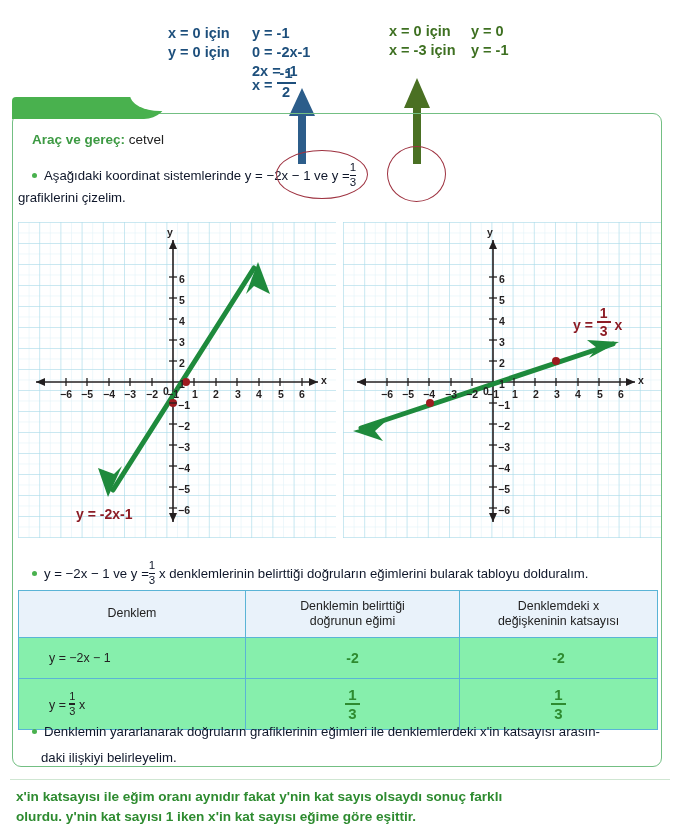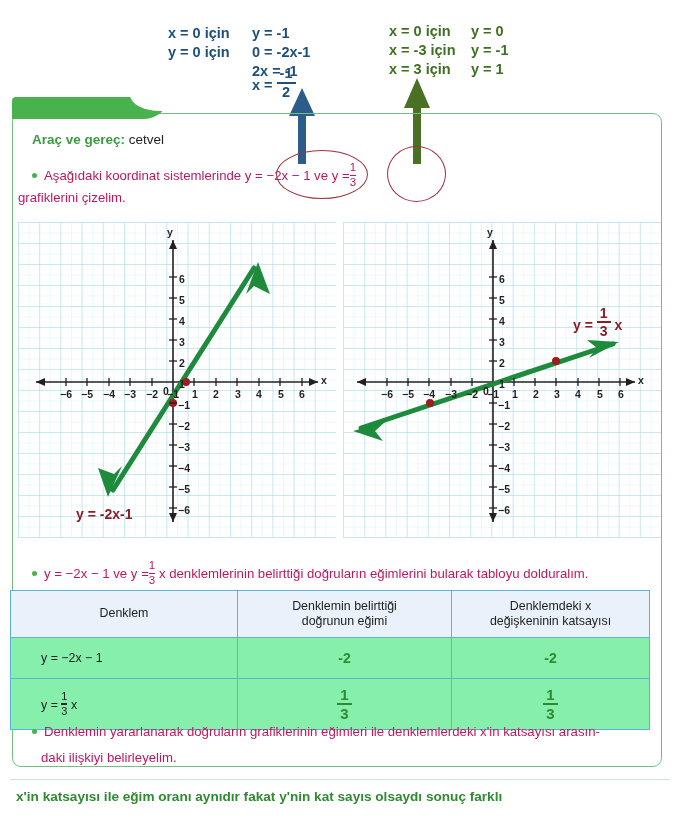--- a/index.html
+++ b/index.html
@@ -51,42 +51,42 @@
   }
   .banner-text{
     position:absolute;left:14px;top:3px;color:#ffffff;
     font-family:"Liberation Serif", serif;font-weight:bold;font-size:14px;
     letter-spacing:.6px;z-index:2;
   }
 
   .tool-line{position:absolute;left:32px;top:132px;font-size:13.5px;color:#222;}
   .tool-line b{color:#3d9a43;}
 
-  .para{position:absolute;font-size:13.2px;color:#be185d;line-height:1.55;}
+  .para{position:absolute;font-size:13.2px;color:#0f172a;line-height:1.55;}
   .bullet{display:inline-block;width:5px;height:5px;border-radius:50%;
           background:#49b14e;vertical-align:2px;margin-right:7px;}
 
   .inline-frac{display:inline-block;vertical-align:-0.5em;text-align:center;
                line-height:1;font-size:11.5px;}
   .inline-frac .num{display:block;}
   .inline-frac .bar{display:block;height:1.2px;background:currentColor;margin:1px 0;}
   .inline-frac .den{display:block;}
 
   
   .ellipse{position:absolute;border:1.6px solid #9e3240;border-radius:50%;
            background:transparent;}
 
   
   .panel{position:absolute;background:#ffffff;overflow:hidden;}
   .tlabel{position:absolute;font-size:10.5px;color:#231f20;font-weight:bold;}
   .axname{position:absolute;font-size:10.5px;color:#231f20;font-weight:bold;}
   .glabel{position:absolute;color:#8c1d26;font-weight:bold;font-size:14px;white-space:nowrap;}
 
   
-  .tbl{position:absolute;left:10px;top:590px;width:640px;border-collapse:collapse;}
+  .tbl{position:absolute;left:18px;top:590px;width:640px;border-collapse:collapse;}
   .tbl td,.tbl th{border:1.3px solid #5ab4d6;text-align:center;
      font-size:12.4px;color:#222;font-weight:normal;padding:5px 2px;}
   .tbl thead th{background:#e9f2fa;height:36px;line-height:1.25;}
   .tbl tbody td{background:#86efac;height:30px;}
   .tbl td.eq{text-align:left;padding-left:30px;}
   .ans{color:#2e8b30;font-weight:bold;font-size:14px;}
 
   .concl{position:absolute;left:16px;top:787px;width:650px;color:#2e8b30;
          font-weight:bold;font-size:13.6px;line-height:1.45;}
   .hr-top{position:absolute;left:10px;top:779px;width:660px;height:1px;background:#cfe6d2;}
@@ -114,23 +114,20 @@
     <span class="den">2</span>
   </span>
 </div>
 
 <div class="ann ann-green" style="left:389px;top:22px;">
   <span class="row">
     <span class="c1">x = 0 için</span><span>y = 0</span>
   </span>
   <span class="row">
     <span class="c1">x = -3 için</span><span>y = -1</span>
-  </span>
-  <span class="row">
-    <span class="c1">x = 3 için</span><span>y = 1</span>
   </span>
 </div>
 
 <svg class="arrow-up" style="left:285px;top:86px;" width="34" height="80" viewBox="0 0 34 80">
   <path d="M17 2 L30 30 L21 30 L21 78 L13 78 L13 30 L4 30 Z" fill="#2c5d8a"></path>
 </svg>
 
 <svg class="arrow-up" style="left:400px;top:76px;" width="34" height="90" viewBox="0 0 34 90">
   <path d="M17 2 L30 32 L21 32 L21 88 L13 88 L13 32 L4 32 Z" fill="#4a7023"></path>
 </svg>
@@ -398,13 +395,14 @@
 </table>
 
 <div class="para" style="left:32px;top:722px;width:628px;">
   <span class="bullet"></span><span>Denklemin yararlanarak doğruların grafiklerinin eğimleri ile denklemlerdeki x'in katsayısı arasın-</span>
 </div>
 <div class="para" style="left:18px;top:748px;margin-left:23px;">daki ilişkiyi belirleyelim.</div>
 
 <div class="hr-top"></div>
 <div class="concl">
   <div>x'in katsayısı ile eğim oranı aynıdır fakat y'nin kat sayıs olsaydı sonuç farklı</div>
+  <div>olurdu. y'nin kat sayısı 1 iken x'in kat sayısı eğime göre eşittir.</div>
 </div>
 
 </body></html>

